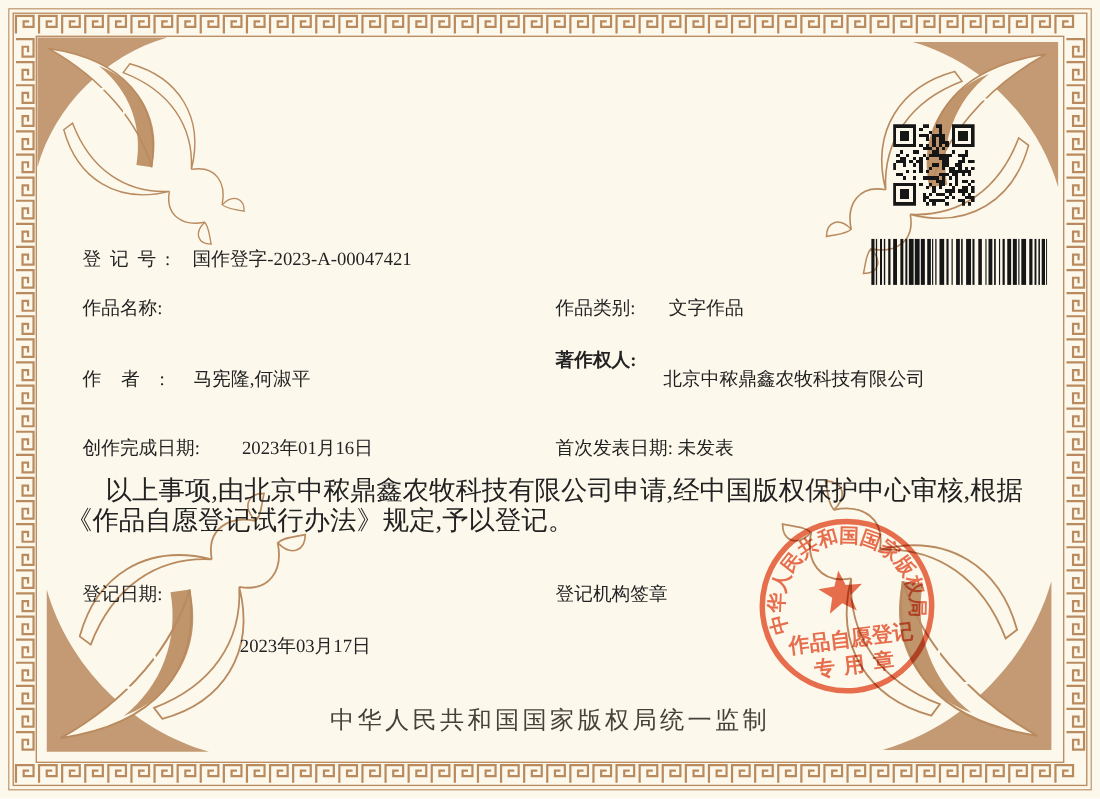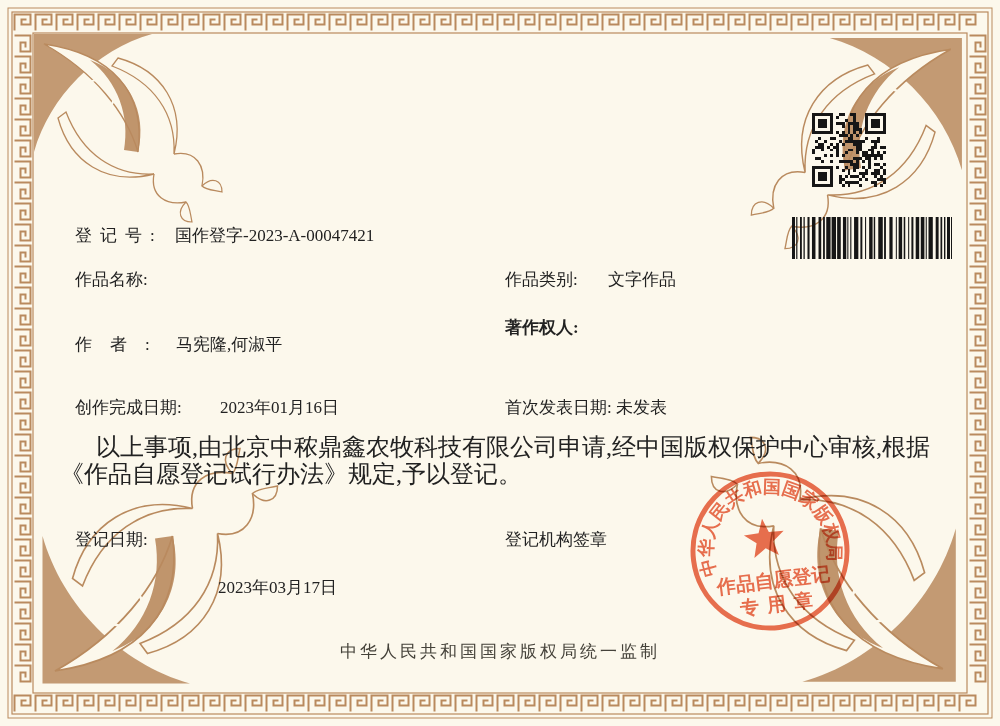--- a/index.html
+++ b/index.html
@@ -18,21 +18,21 @@
     letter-spacing:14px;text-indent:14px;line-height:62px;
   }
   .qr{position:absolute;left:812px;top:113px;width:74px;height:74px;z-index:2;}
   .barcode{position:absolute;left:792px;top:217px;width:160px;height:42px;z-index:2;}
   .statement{
     position:absolute;left:60px;top:434px;width:880px;z-index:2;
     font-size:24px;line-height:27px;text-indent:36px;white-space:normal;
   }
   .footer{
     position:absolute;left:0;top:640px;width:100%;z-index:2;
-    text-align:center;font-size:17px;letter-spacing:3px;color:#45423a;
+    text-align:center;font-size:22px;letter-spacing:3px;color:#45423a;
   }
   .seal{
     position:absolute;left:670px;top:451px;width:200px;height:200px;z-index:3;
     mix-blend-mode:multiply;opacity:.95;
     font-family:"Liberation Sans","DejaVu Sans",sans-serif;
   }
 </style>
 </head>
 <body>
 
@@ -503,20 +503,21 @@
 
   <span class="txt" style="left:75px;top:268px;">作品名称:</span>
 
   <span class="txt" style="left:505px;top:268px;">作品类别:</span>
   <span class="txt" style="left:608px;top:268px;">文字作品</span>
 
   <span class="txt ls18" style="left:75px;top:333px;">作者:</span>
   <span class="txt" style="left:176px;top:333px;">马宪隆,何淑平</span>
 
   <span class="txt" style="left:505px;top:316px;font-weight:bold;">著作权人:</span>
+  <span class="txt" style="left:603px;top:333px;">北京中秾鼎鑫农牧科技有限公司</span>
 
   <span class="txt" style="left:75px;top:396px;">创作完成日期:</span>
   <span class="txt" style="left:220px;top:396px;">2023年01月16日</span>
 
   <span class="txt" style="left:505px;top:396px;">首次发表日期:</span>
   <span class="txt" style="left:616px;top:396px;">未发表</span>
 
   <div class="statement">以上事项,由北京中秾鼎鑫农牧科技有限公司申请,经中国版权保护中心审核,根据《作品自愿登记试行办法》规定,予以登记。</div>
 
   <span class="txt" style="left:75px;top:528px;">登记日期:</span>

